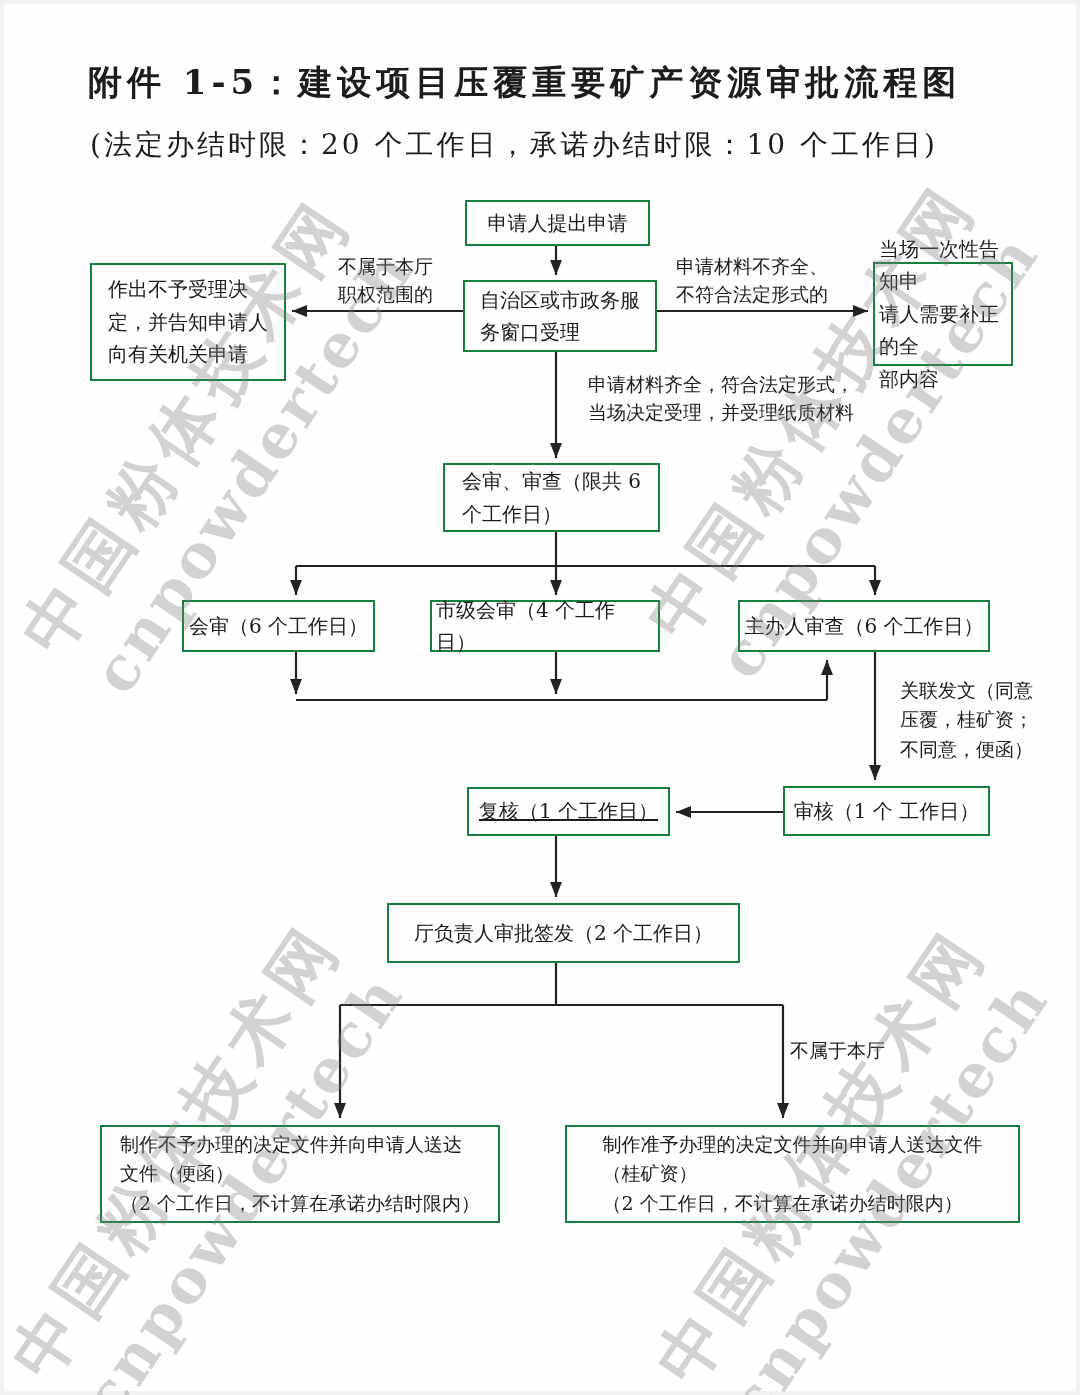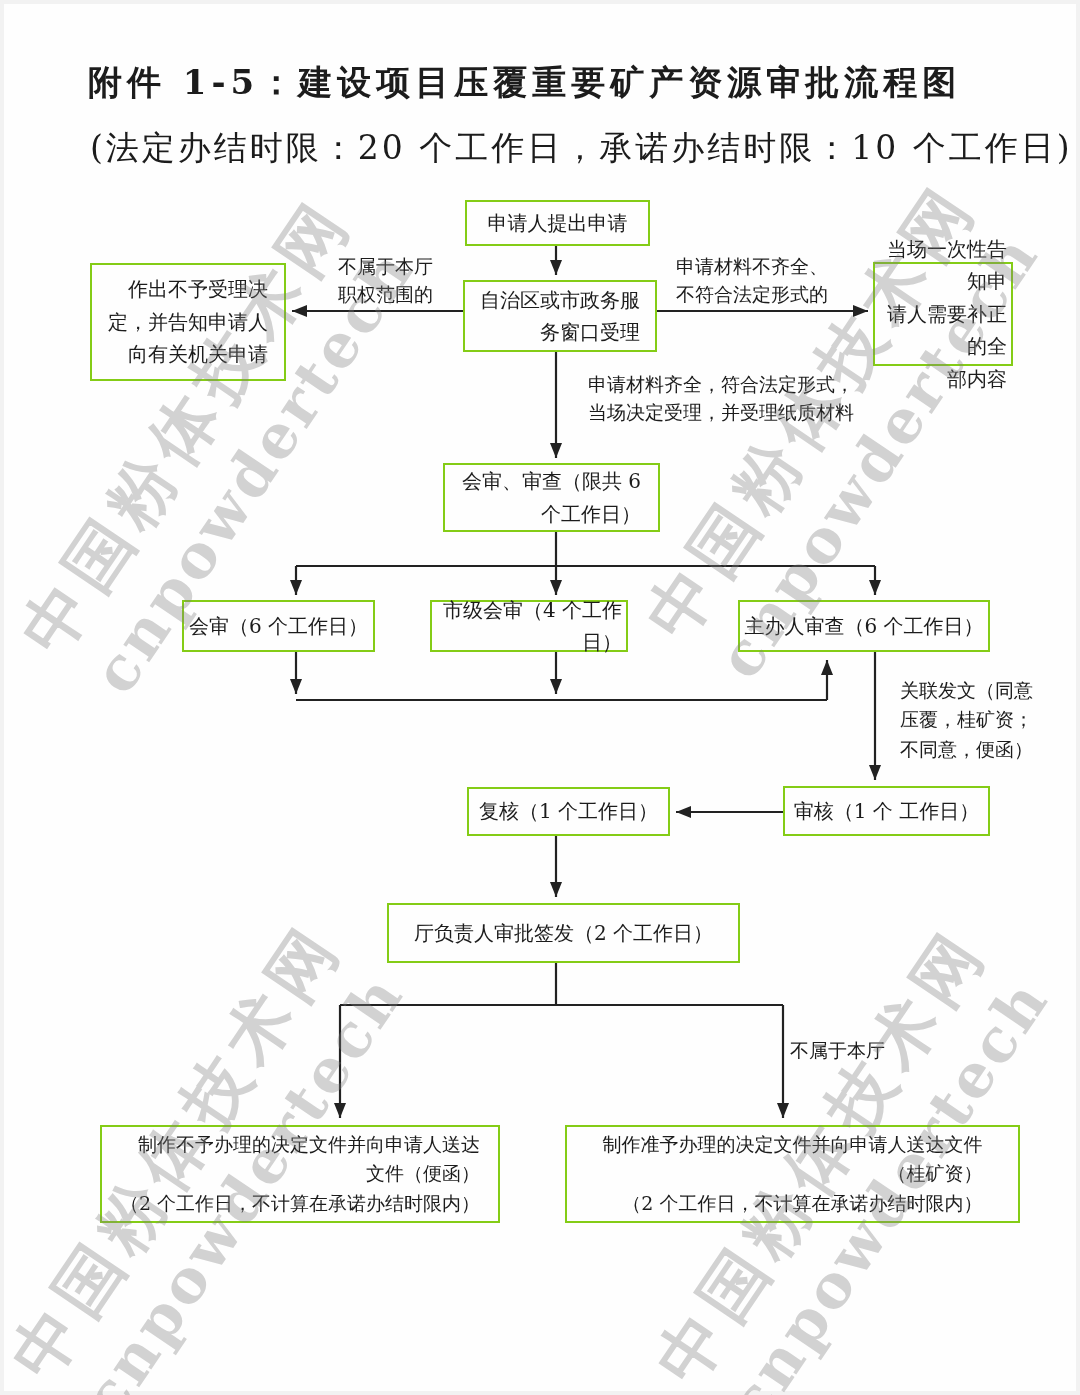--- a/index.html
+++ b/index.html
@@ -6,26 +6,26 @@
   #canvas{
     position:relative;width:1080px;height:1395px;background:#fefefe;
     font-family:"DejaVu Serif","Liberation Serif",serif;color:#1c1c1c;overflow:hidden;
     box-shadow:inset 0 0 0 4px #f2f2f2;
   }
   .page-title{
     position:absolute;left:88px;top:60px;font-size:34px;font-weight:700;
     letter-spacing:5px;white-space:nowrap;text-align:center;
   }
   .page-subtitle{
-    position:absolute;left:90px;top:126px;font-size:33px;font-weight:400;
+    position:absolute;left:90px;top:126px;font-size:28px;font-weight:400;
     letter-spacing:3px;white-space:nowrap;
   }
   .node{
-    position:absolute;border:2px solid #84cc16;display:flex;align-items:center;
-    justify-content:center;text-align:right;white-space:pre-line;
+    position:absolute;border:2px solid #15803d;display:flex;align-items:center;
+    justify-content:center;text-align:left;white-space:pre-line;
     font-size:20px;line-height:1.62;background:transparent;box-sizing:border-box;
     padding:2px 4px;
   }
   .edge-label{
     position:absolute;white-space:pre-line;font-size:19px;line-height:1.48;
   }
   .center{text-align:left;}
   .tight{line-height:1.3;}
   svg.connectors{position:absolute;left:0;top:0;z-index:5;}
   .node{z-index:10;}
@@ -95,27 +95,27 @@
 
   <div class="node" style="left:873px;top:262px;width:140px;height:104px;">当场一次性告知申
 请人需要补正的全
 部内容</div>
 
   <div class="node" style="left:443px;top:463px;width:217px;height:69px;">会审、审查（限共 6
 个工作日）</div>
 
   <div class="node" style="left:182px;top:600px;width:193px;height:52px;">会审（6 个工作日）</div>
 
-  <div class="node" style="left:430px;top:600px;width:198px;height:52px;">市级会审（4 个工作日）</div>
+  <div class="node" style="left:430px;top:600px;width:230px;height:52px;">市级会审（4 个工作日）</div>
 
   <div class="node" style="left:738px;top:600px;width:252px;height:52px;">主办人审查（6 个工作日）</div>
 
   <div class="node" style="left:783px;top:786px;width:207px;height:50px;">审核（1 个 工作日）</div>
 
-  <div class="node" style="left:467px;top:787px;width:203px;height:49px;">复核（1 个工作日）</div>
+  <div class="node" style="left:467px;top:787px;width:203px;height:49px;text-decoration:underline;">复核（1 个工作日）</div>
 
   <div class="node" style="left:387px;top:903px;width:353px;height:60px;">厅负责人审批签发（2 个工作日）</div>
 
   <div class="node" style="left:100px;top:1125px;width:400px;height:98px;line-height:1.55;font-size:19px;">制作不予办理的决定文件并向申请人送达
 文件（便函）
 （2 个工作日，不计算在承诺办结时限内）</div>
 
   <div class="node" style="left:565px;top:1125px;width:455px;height:98px;line-height:1.55;font-size:19px;">制作准予办理的决定文件并向申请人送达文件
 （桂矿资）
 （2 个工作日，不计算在承诺办结时限内）</div>

